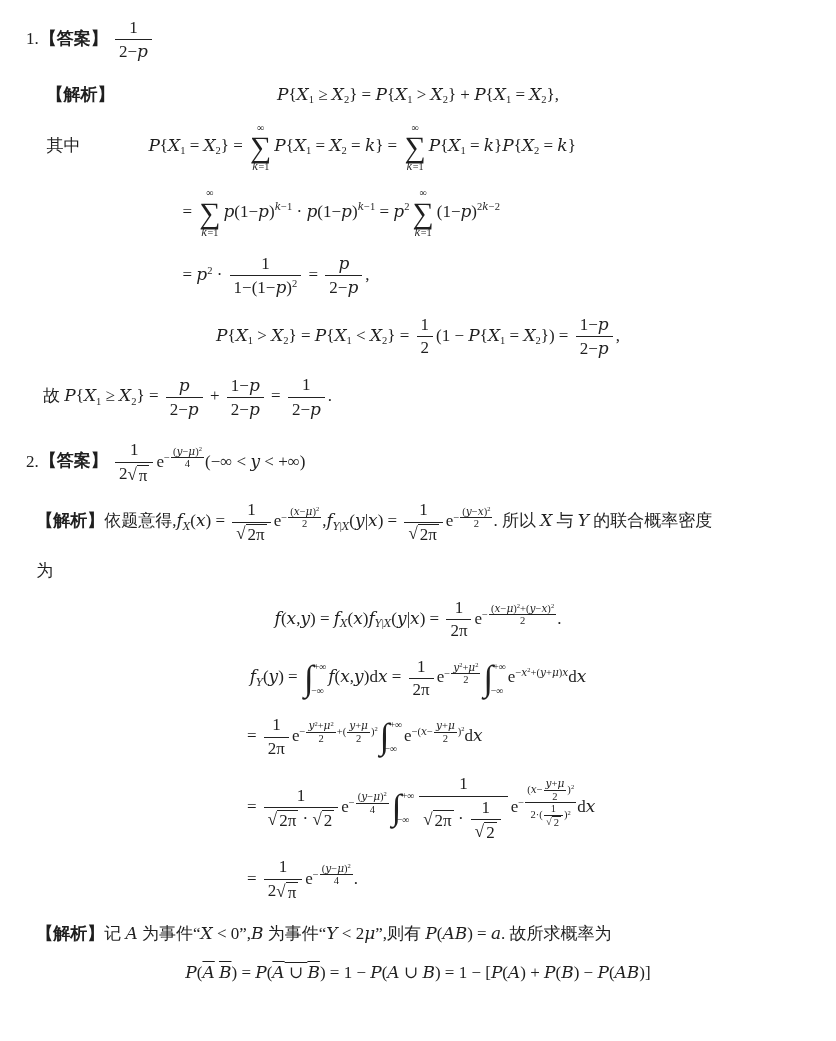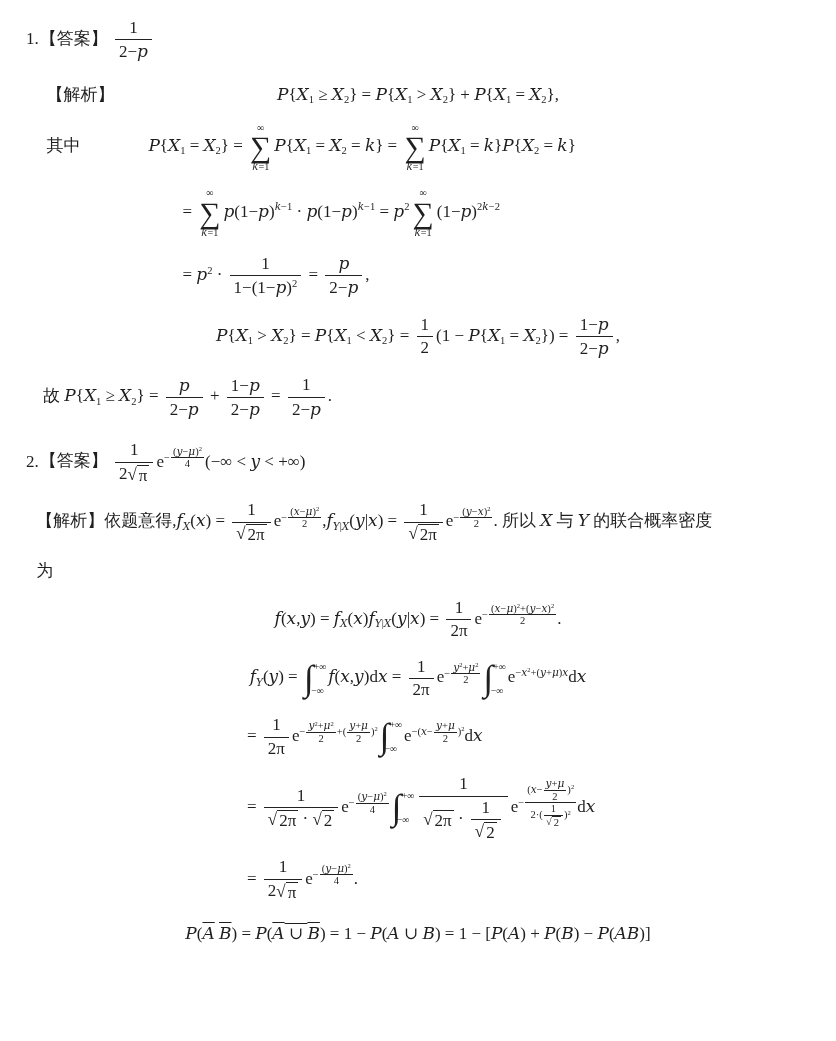--- a/index.html
+++ b/index.html
@@ -3,21 +3,21 @@
 <meta charset="utf-8">
 <style>
   html,body{margin:0;padding:0;background:#ffffff;}
   .page{
     width:836px;min-height:1041px;box-sizing:border-box;
     padding:8px 26px 10px 26px;
     font-family:"Liberation Serif","DejaVu Serif",serif;
     font-size:17px;color:#1f1f1f;line-height:1.35;
   }
   i{font-family:"DejaVu Serif","Liberation Serif",serif;}
-  .blabel{font-family:"Liberation Sans","DejaVu Sans",sans-serif;font-weight:400;}
+  .blabel{font-family:"Liberation Sans","DejaVu Sans",sans-serif;font-weight:700;}
   .pnum{margin-right:1px;}
   .problem{margin-bottom:20px;}
   .line{margin:15px 0;}
   .header{margin:10px 0 14px 0;}
   .rel{position:relative;}
   .abs{position:absolute;left:1.2em;top:50%;transform:translateY(-50%);}
   .center-block{display:block;text-align:center;margin-top:20px;}
   .center{text-align:center;}
   .ind06{margin-left:0.6em;}
   .ind1{margin-left:1em;}
@@ -240,17 +240,20 @@
                 <span class="rsign">√</span>
                 <span class="rad">π</span>
               </span></span>
           </span><span class="rm">e</span><sup>−<span class="frac">
               <span class="fn">(<i>y</i>−<i>μ</i>)<sup>2</sup></span>
               <span class="fd">4</span>
             </span></sup>.</span></div>
   </section>
 
   <section class="problem">
+    <div class="line ind06">
+      <span class="blabel">【解析】</span><span>记 <i>A</i> 为事件“<i>X</i> &lt; 0”,<i>B</i> 为事件“<i>Y</i> &lt; 2<i>μ</i>”,则有 <i>P</i>(<i>A</i><i>B</i>) = <i>a</i>. 故所求概率为</span>
+    </div>
     <div class="line center"><span><i>P</i>(<span class="ol"><i>A</i></span> <span class="ol"><i>B</i></span>) = <i>P</i>(<span class="ol"><i>A</i> ∪ <i>B</i></span>) = 1 − <i>P</i>(<i>A</i> ∪ <i>B</i>) = 1 − [<i>P</i>(<i>A</i>) + <i>P</i>(<i>B</i>) − <i>P</i>(<i>A</i><i>B</i>)]</span></div>
 
   </section>
 
 </div>
 
 </body></html>

